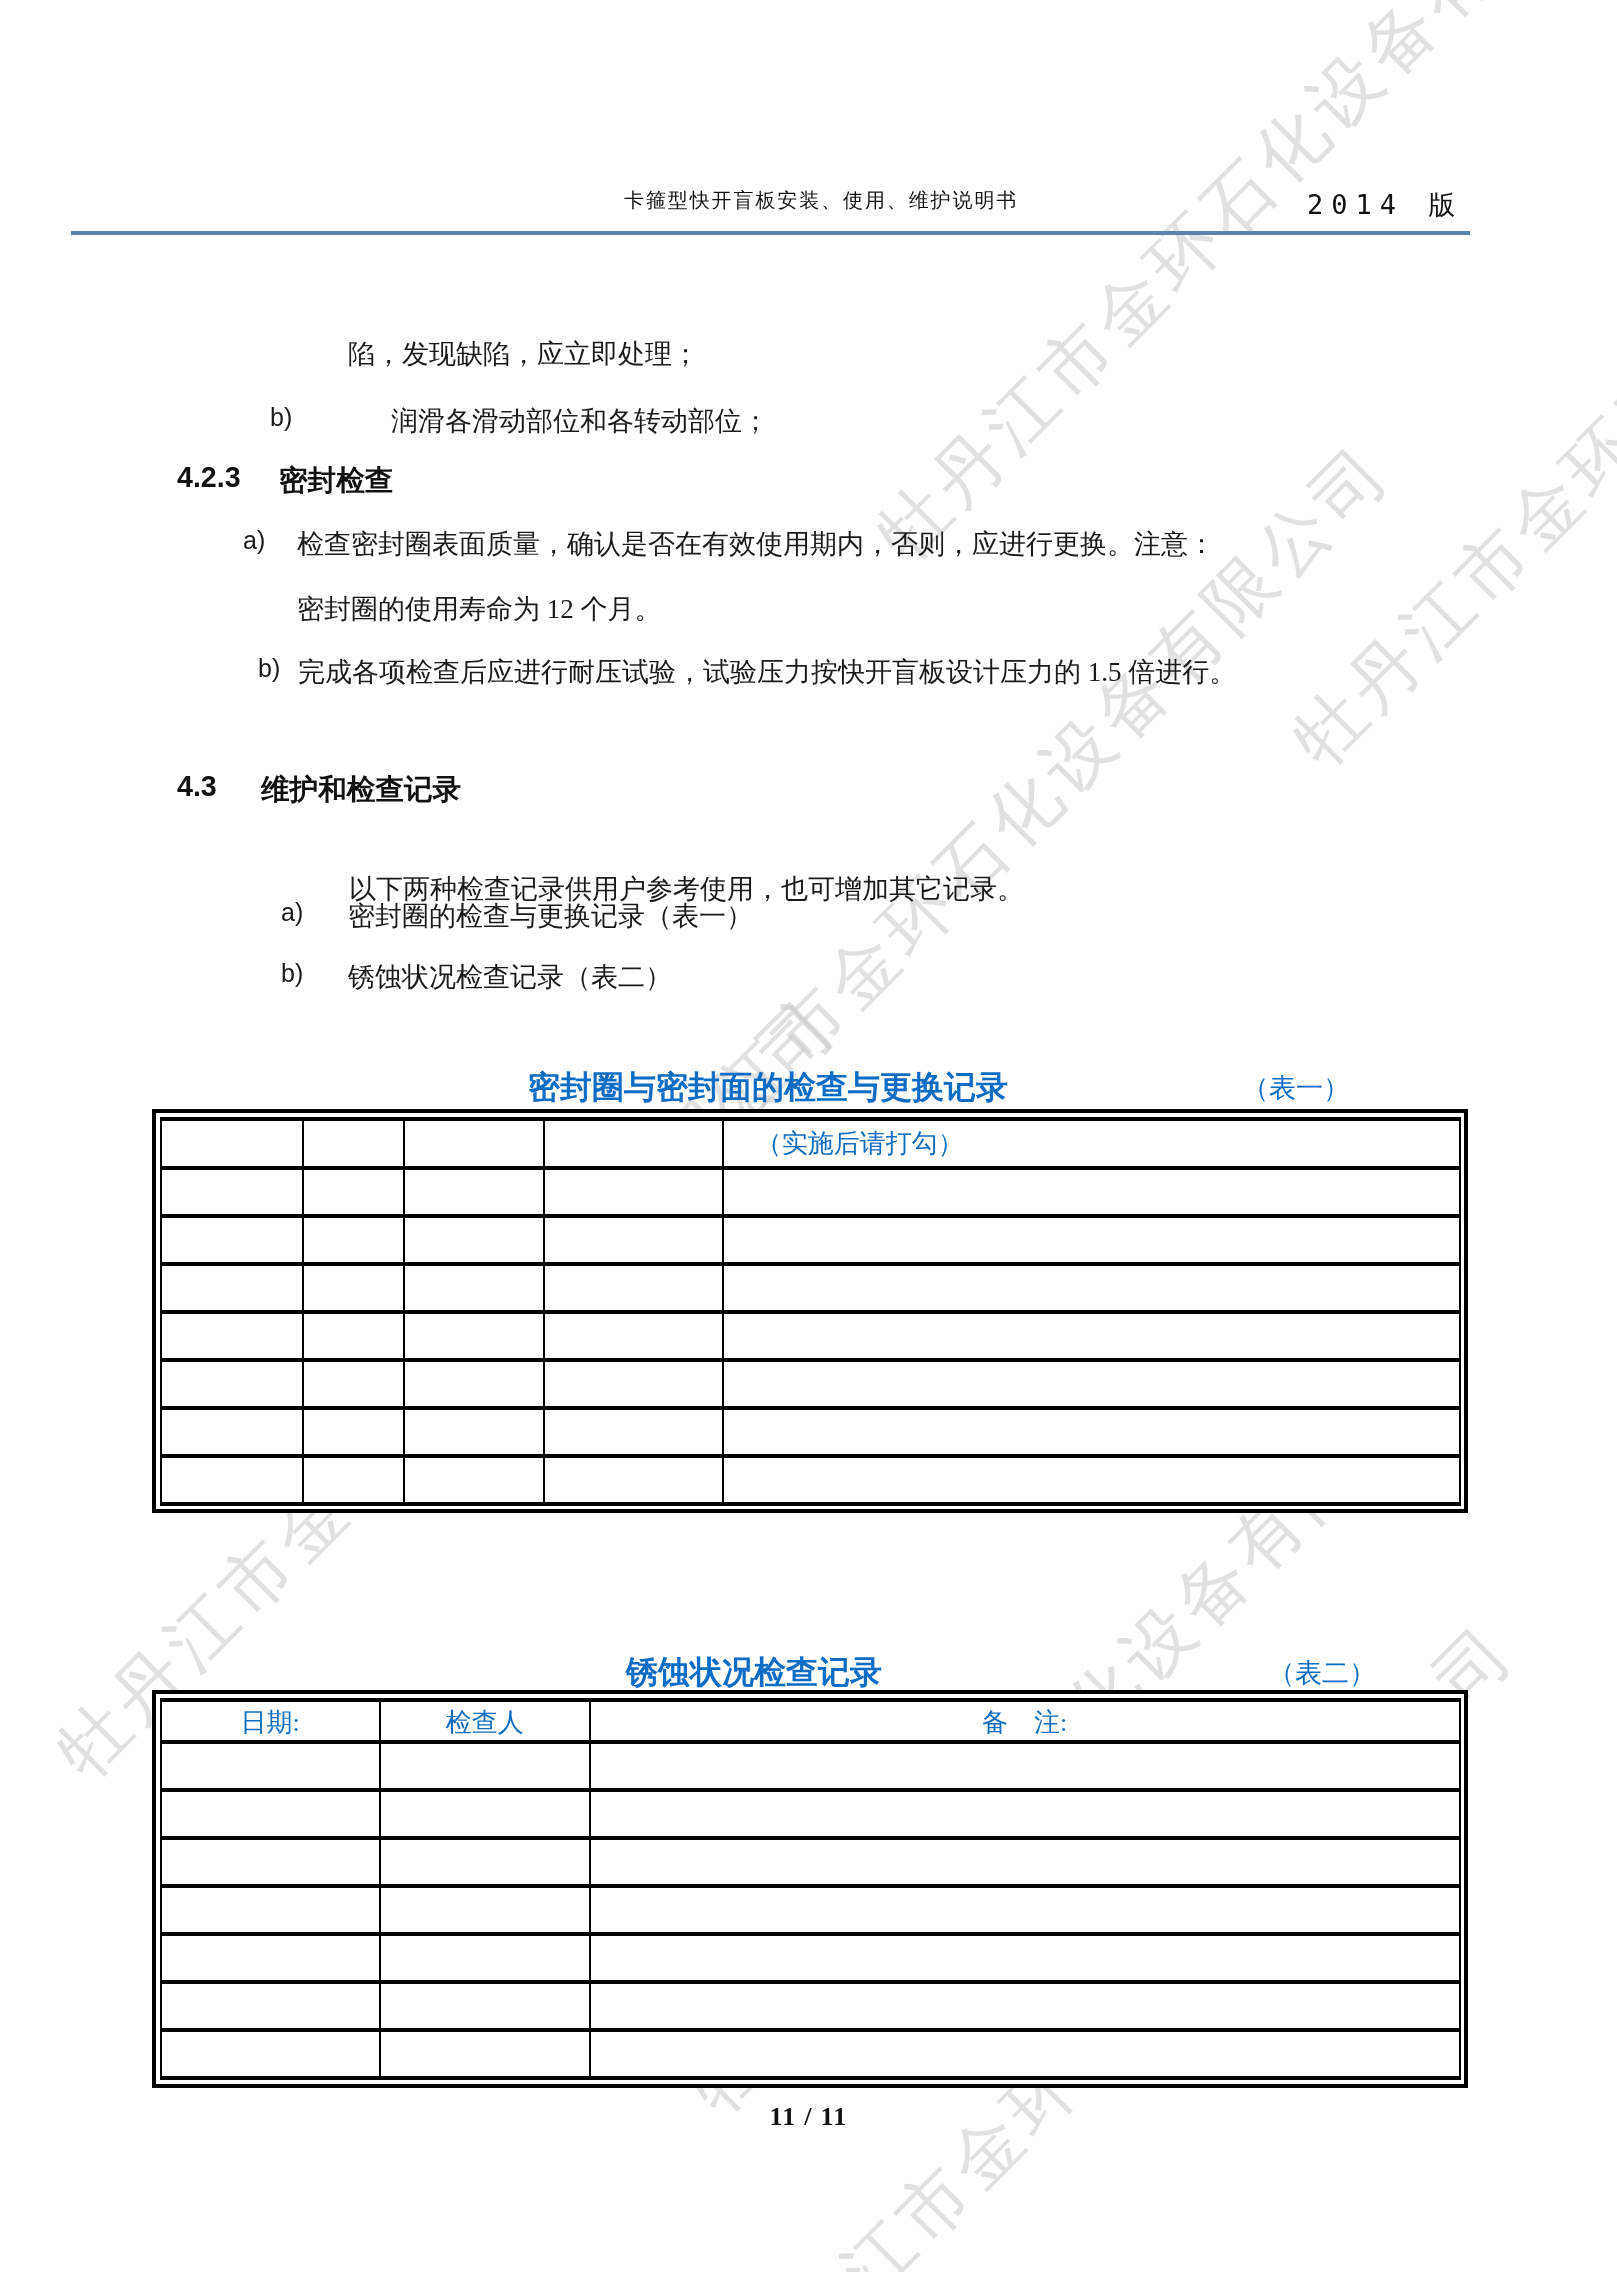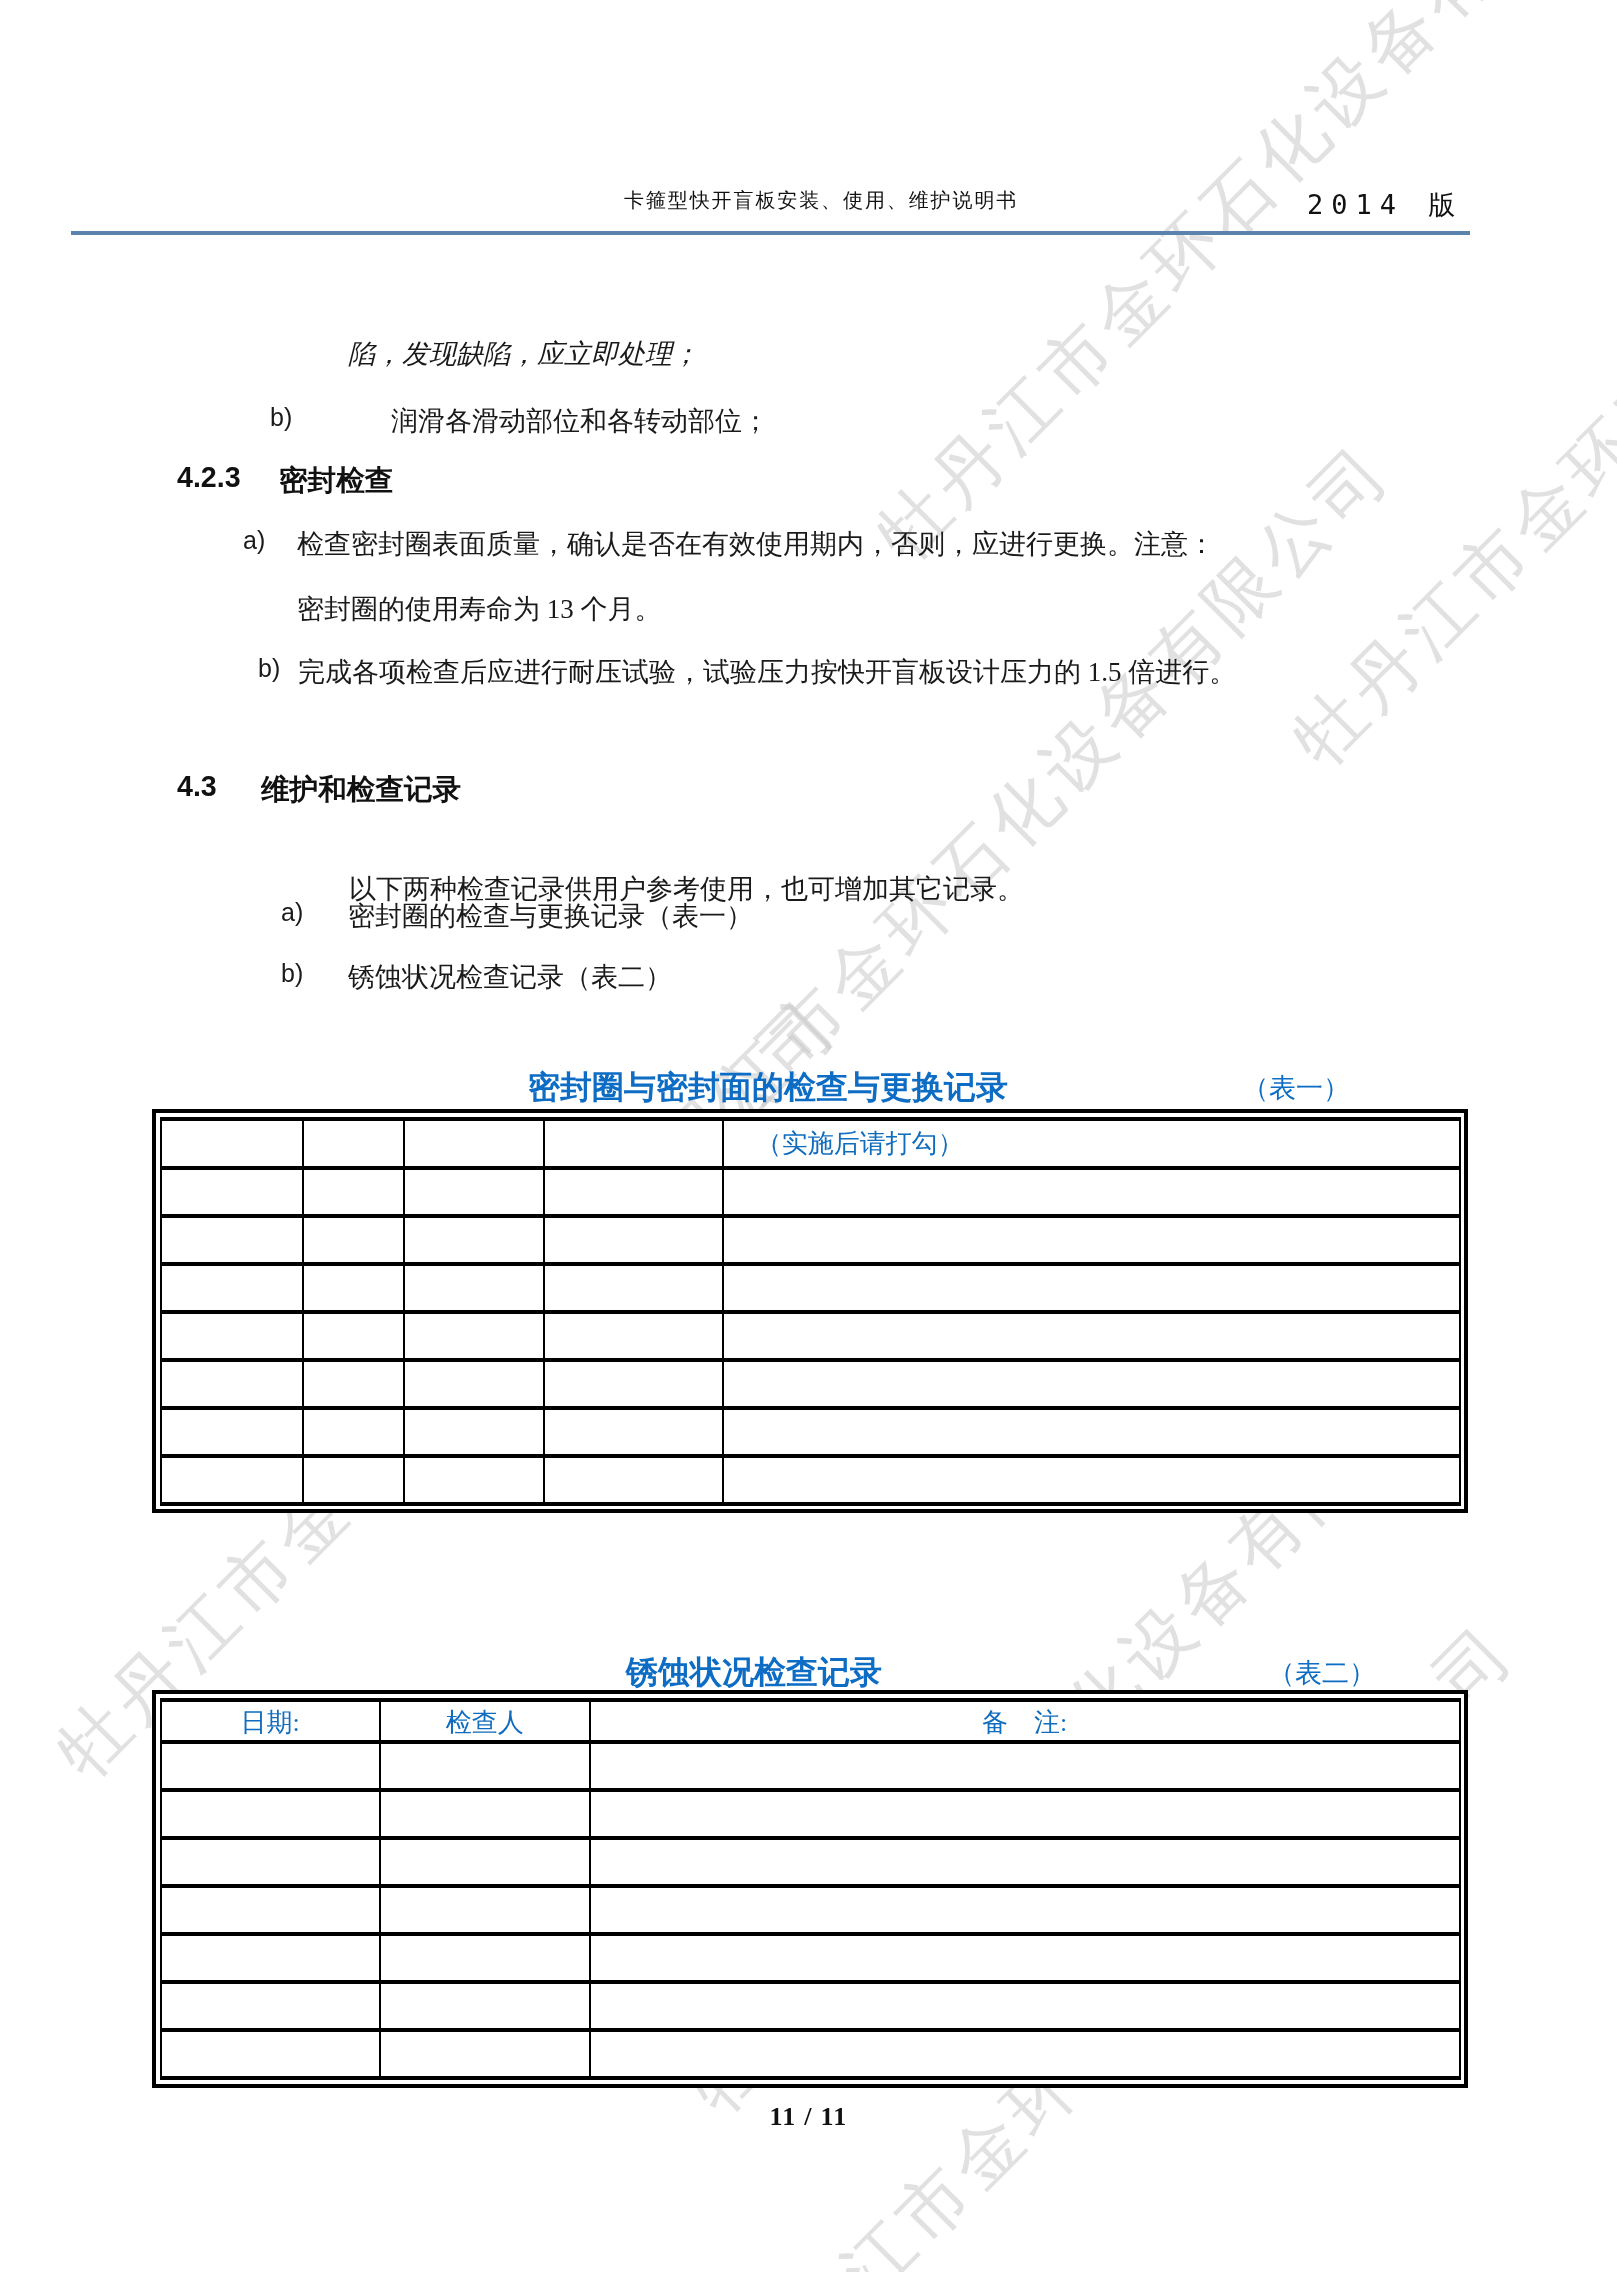--- a/index.html
+++ b/index.html
@@ -108,37 +108,37 @@
   <div class="wm" style="left:37px;top:1732px;">牡丹江市金环石化设备有限公司</div>
   <div class="wm" style="left:1273px;top:720px;">牡丹江市金环石化设备有限公司</div>
   <div class="wm" style="left:670px;top:2067px;">牡丹江市金环石化设备有限公司</div>
   <div class="wm" style="left:714px;top:2359px;">牡丹江市金环石化设备有限公司</div>
 
 
   <div class="doc-title">卡箍型快开盲板安装、使用、维护说明书</div>
   <div class="edition">2014 版</div>
   <div class="header-rule"></div>
 
-  <div class="bodyline" style="left:348px;top:336px;font-style:italic;">陷，发现缺陷，应立即处理；</div>
+  <div class="bodyline" style="left:348px;top:336px;">陷，发现缺陷，应立即处理；</div>
 
   <div class="bodyline" style="left:0;top:403px;">
     <span class="lbl" style="left:270px;">b)</span>
     <span class="txt" style="left:391px;">润滑各滑动部位和各转动部位；</span>
   </div>
 
   <div class="heading" style="left:177px;top:461px;">
     <span class="hnum">4.2.3</span>
     <span class="htxt" style="left:102px;">密封检查</span>
   </div>
 
   <div class="bodyline" style="left:0;top:526px;">
     <span class="lbl" style="left:243px;">a)</span>
     <span class="txt" style="left:297px;">检查密封圈表面质量，确认是否在有效使用期内，否则，应进行更换。注意：</span>
   </div>
-  <div class="bodyline" style="left:297px;top:591px;">密封圈的使用寿命为 13 个月。</div>
+  <div class="bodyline" style="left:297px;top:591px;">密封圈的使用寿命为 12 个月。</div>
 
   <div class="bodyline" style="left:0;top:654px;">
     <span class="lbl" style="left:258px;">b)</span>
     <span class="txt" style="left:298px;">完成各项检查后应进行耐压试验，试验压力按快开盲板设计压力的 1.5 倍进行。</span>
   </div>
 
   <div class="heading" style="left:177px;top:770px;">
     <span class="hnum">4.3</span>
     <span class="htxt" style="left:84px;">维护和检查记录</span>
   </div>

